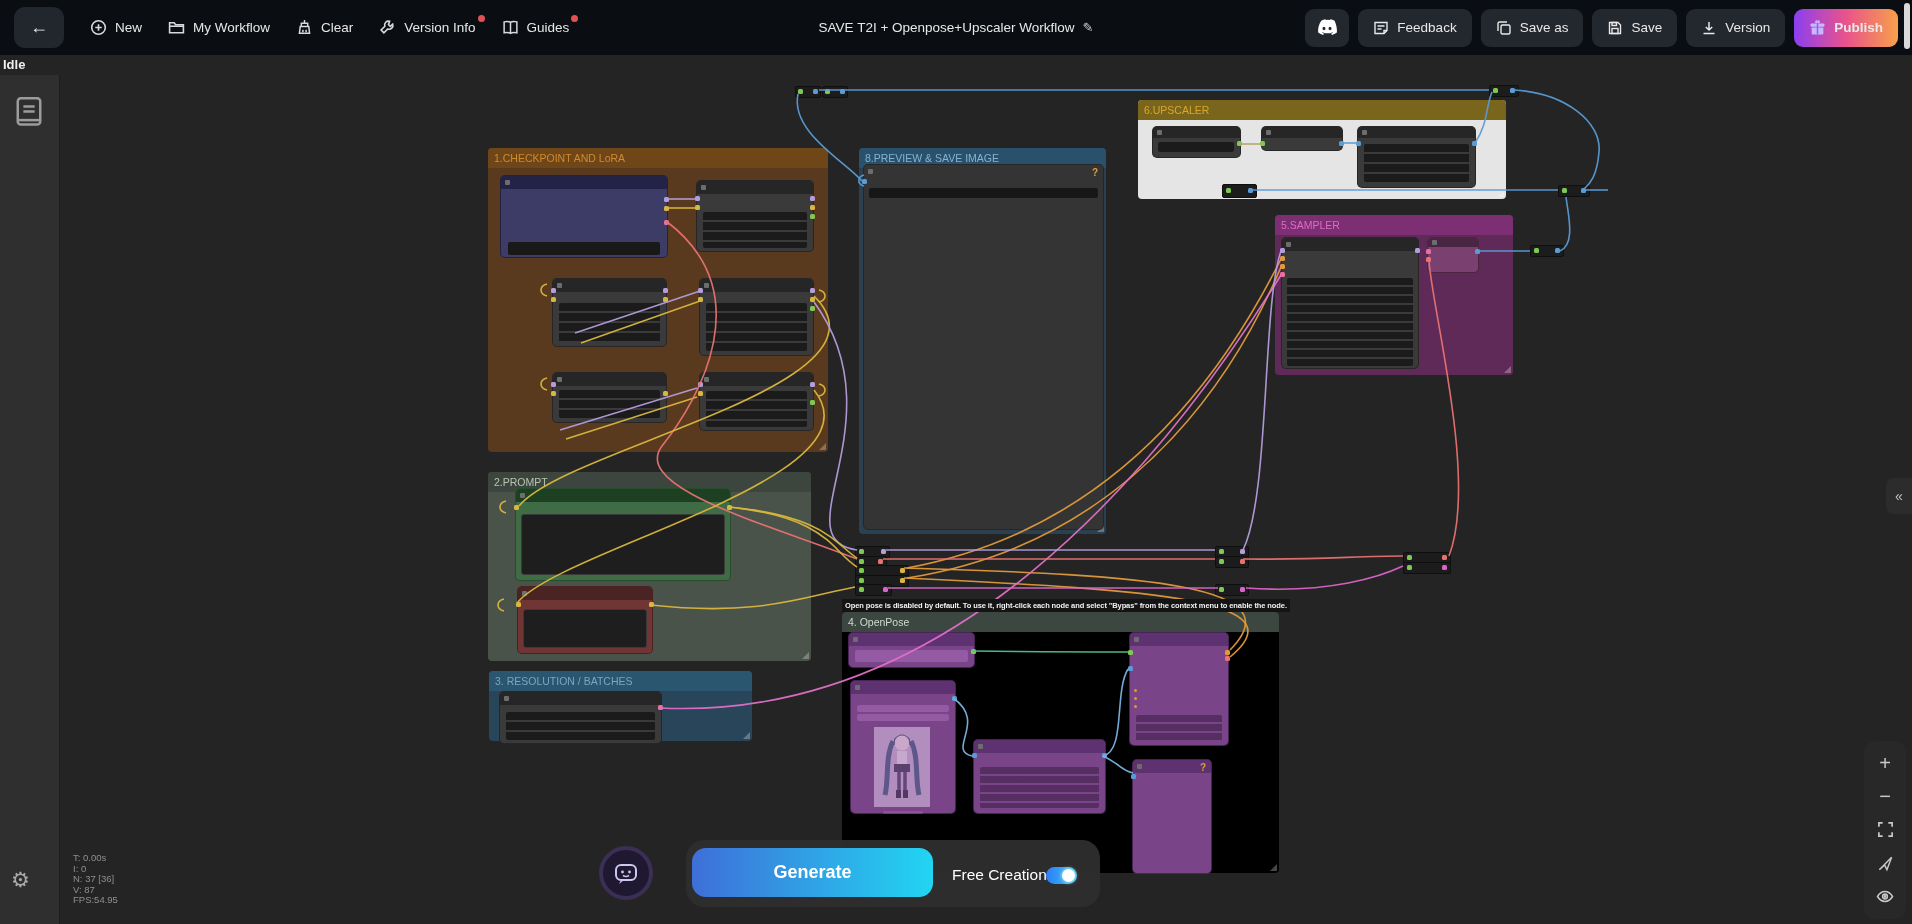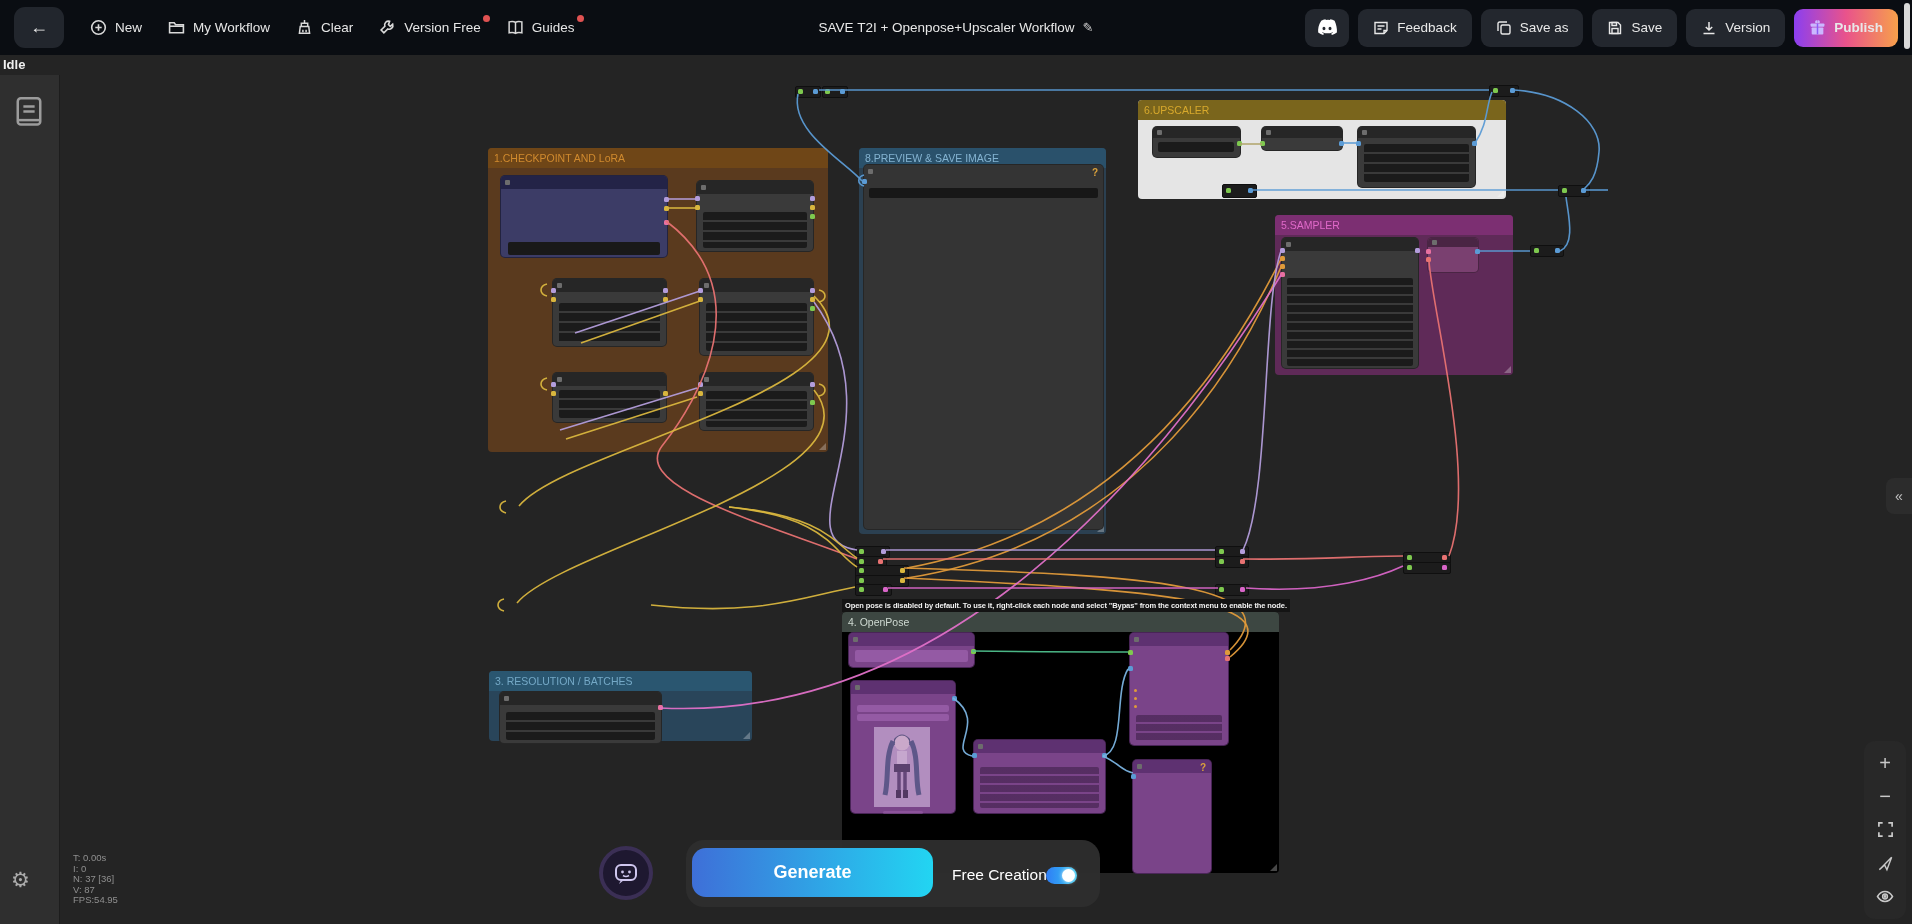--- a/index.html
+++ b/index.html
@@ -136,20 +136,39 @@
           <span class="tsq"></span>
         </div>
       <div class="strips s4" style="left:6px;top:18px;width:101px;height:36px"></div>
       <span class="p pp" style="left:-2px;top:9px"></span>
       <span class="p py" style="left:-2px;top:18px"></span>
       <span class="p pp" style="right:-2px;top:9px"></span>
       <span class="p pg" style="right:-2px;top:27px"></span>
     </div>
   </div>
 
+  <div class="group" id="g-prompt" style="left:488px;top:472px;width:323px;height:189px">
+    <div class="gt">2.PROMPT</div>
+    <div class="n pos" style="left:28px;top:17px;width:214px;height:91px">
+      <div class="nt">
+          <span class="tsq"></span>
+        </div>
+      <div class="ta" style="left:5px;top:25px;width:202px;height:59px"></div>
+      <span class="p py" style="left:-2px;top:16px"></span>
+      <span class="p py" style="right:-2px;top:16px"></span>
+    </div>
+    <div class="n neg" style="left:30px;top:115px;width:134px;height:66px">
+      <div class="nt">
+          <span class="tsq"></span>
+        </div>
+      <div class="ta" style="left:5px;top:22px;width:122px;height:37px"></div>
+      <span class="p py" style="left:-2px;top:15px"></span>
+      <span class="p py" style="right:-2px;top:15px"></span>
+    </div>
+  </div>
 
   <div class="group" id="g-resolution" style="left:489px;top:671px;width:263px;height:70px">
     <div class="gt">3. RESOLUTION / BATCHES</div>
     <div class="n" style="left:11px;top:21px;width:161px;height:51px">
       <div class="nt">
           <span class="tsq"></span>
         </div>
       <div class="strips s4" style="left:6px;top:20px;width:149px;height:28px"></div>
       <span class="p pk" style="right:-2px;top:13px"></span>
     </div>
@@ -424,21 +443,21 @@
       <svg width="17" height="17" viewBox="0 0 16 16" fill="none" stroke="#d9d9d9" stroke-width="1.4">
           <path d="M8 1v3M5 4h6v3H5zM4 7h8l.8 6.5H3.2z"></path>
           <path d="M6.5 10v2.5M9.5 10v2.5"></path>
         </svg>
       <span>Clear</span>
     </div>
     <div class="hnav">
       <svg width="17" height="17" viewBox="0 0 16 16" fill="none" stroke="#d9d9d9" stroke-width="1.5">
           <path d="M10 2.2a3.6 3.6 0 0 0-4.5 4.6L2 10.3 4.6 13l3.7-3.6a3.6 3.6 0 0 0 4.6-4.5L10.6 7 8.9 5.3z"></path>
         </svg>
-      <span>Version Free</span>
+      <span>Version Info</span>
       <span class="reddot"></span>
     </div>
     <div class="hnav">
       <svg width="17" height="17" viewBox="0 0 16 16" fill="none" stroke="#d9d9d9" stroke-width="1.4">
           <path d="M8 3.2C6.6 2.2 4 2.2 2 2.7V13c2-.5 4.6-.5 6 .5 1.4-1 4-1 6-.5V2.7c-2-.5-4.6-.5-6 .5z"></path>
           <path d="M8 3.2v10.3"></path>
         </svg>
       <span>Guides</span>
       <span class="reddot"></span>
     </div>

